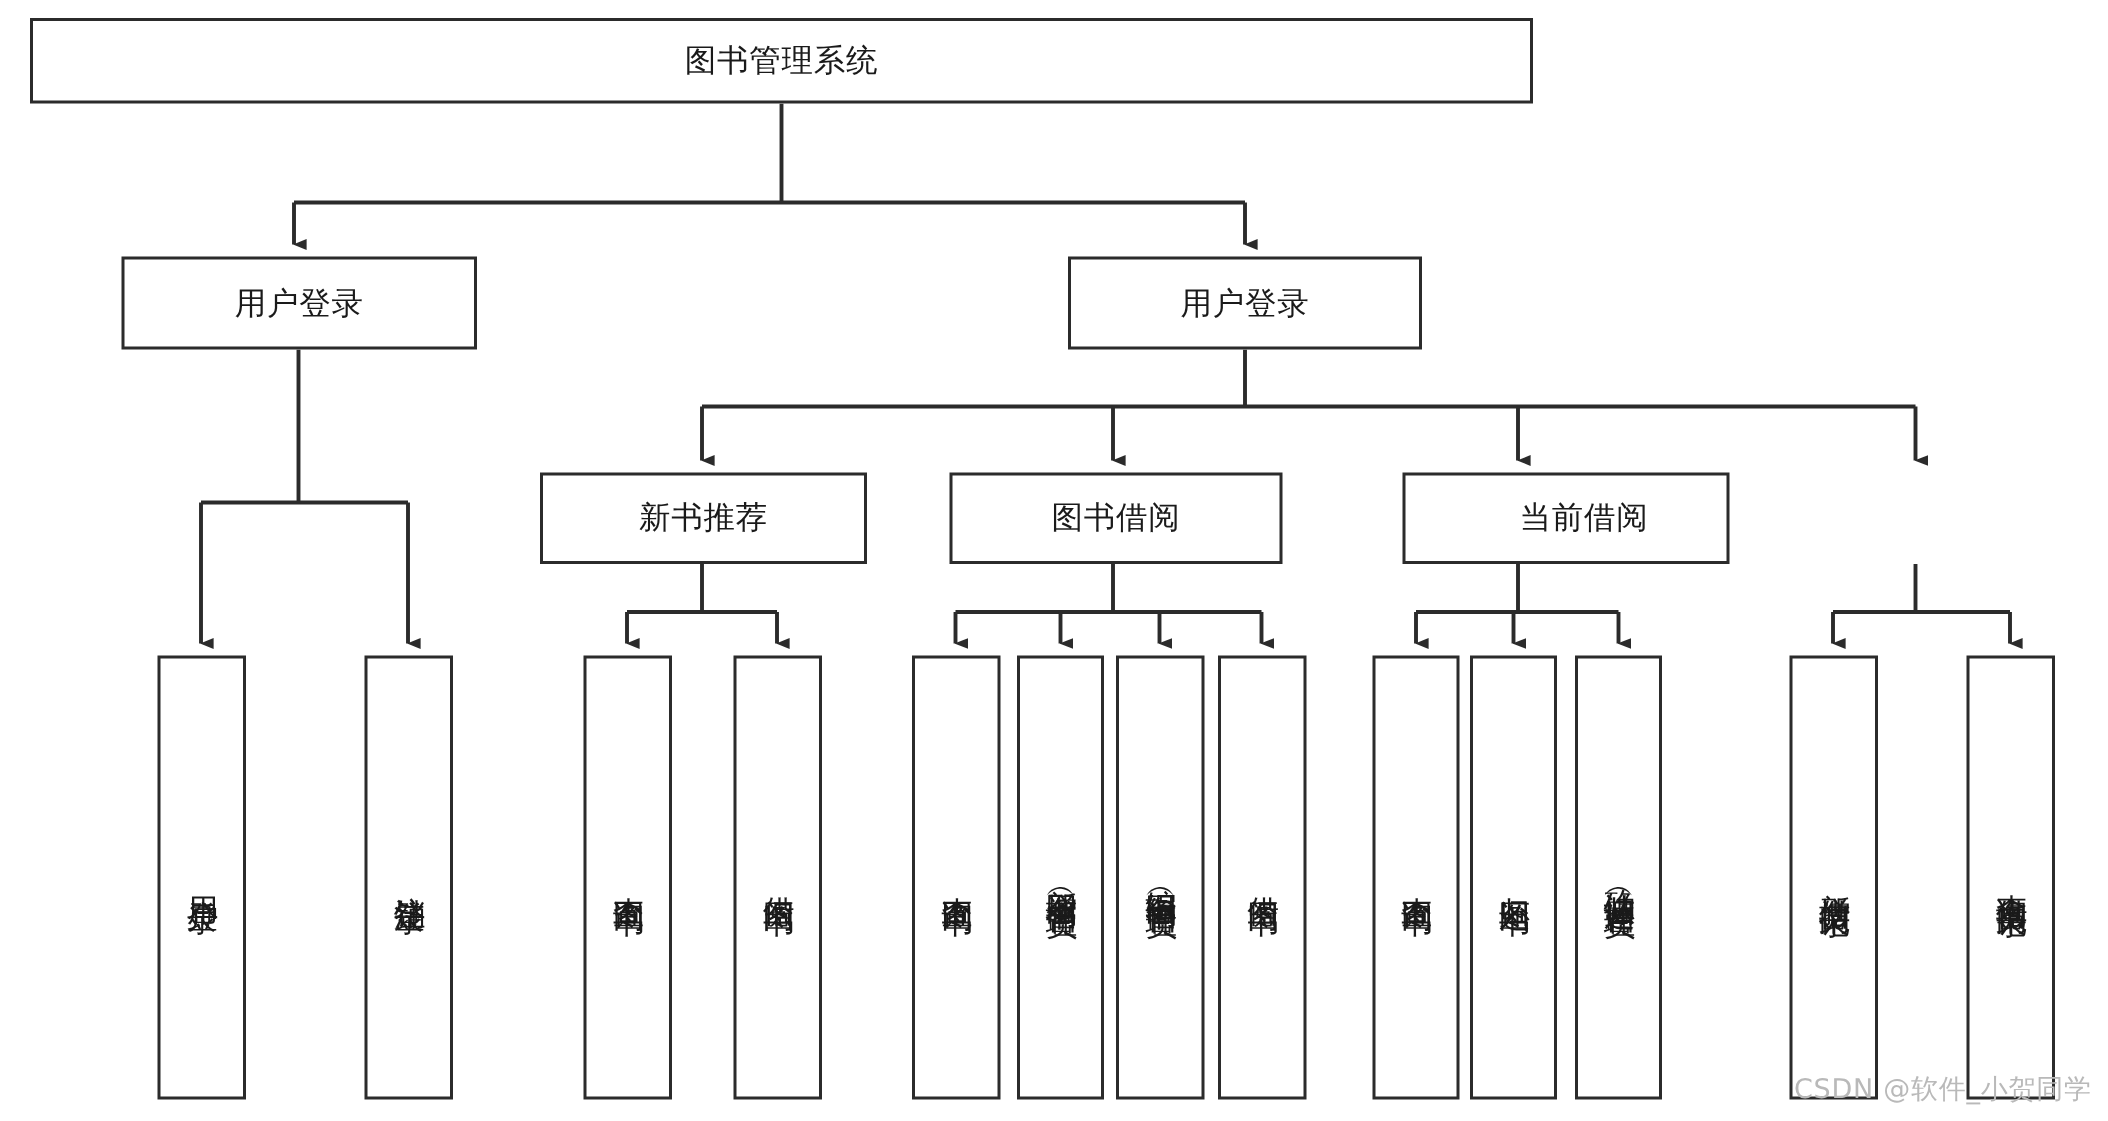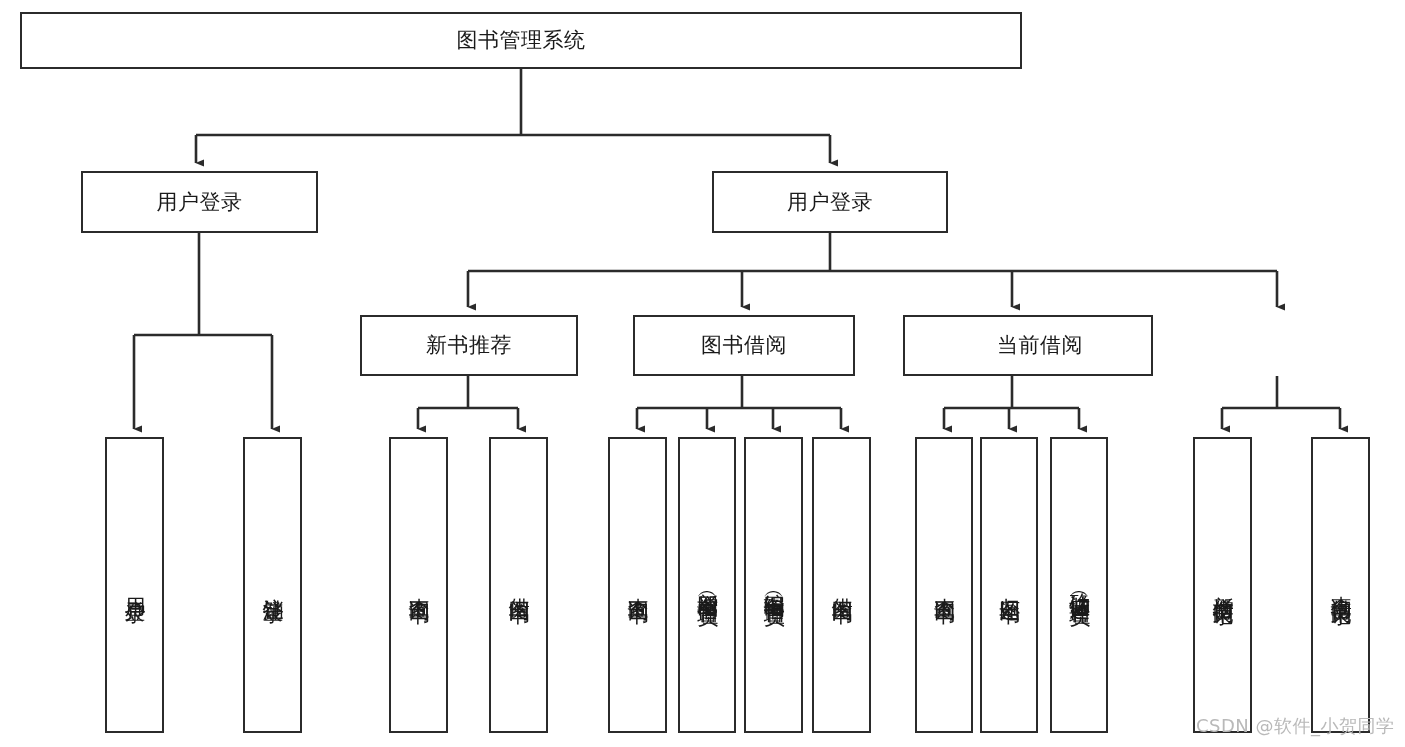--- a/index.html
+++ b/index.html
@@ -130,21 +130,21 @@
   <div class="node horizontal" style="left:712px; top:171px; width:236px; height:62px;">
     <span class="label">用户登录</span>
   </div>
 
   <div class="node horizontal" style="left:360px; top:315px; width:218px; height:61px;">
     <span class="label">新书推荐</span>
   </div>
   <div class="node horizontal" style="left:633px; top:315px; width:222px; height:61px;">
     <span class="label">图书借阅</span>
   </div>
-  <div class="node horizontal" style="left:903px; top:315px; width:250px; height:61px;padding-left:24px;">
+  <div class="node horizontal" style="left:935px; top:315px; width:218px; height:61px;padding-left:24px;">
     <span class="label">当前借阅</span>
   </div>
 
   <div class="node vertical" style="left:105px; top:437px; width:59px; height:296px;">
     <span class="label">用户登录</span>
   </div>
   <div class="node vertical" style="left:243px; top:437px; width:59px; height:296px;">
     <span class="label">注销登录</span>
   </div>
 

